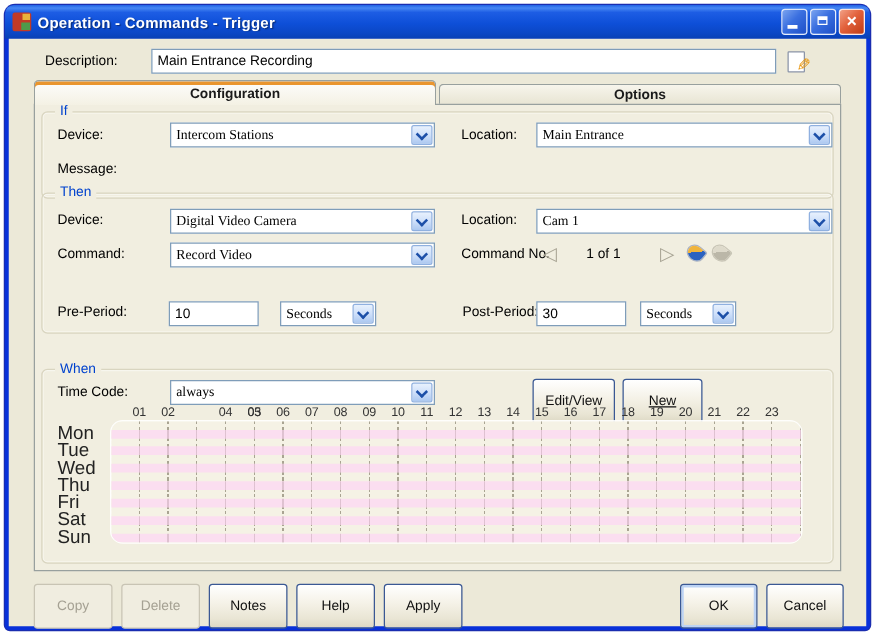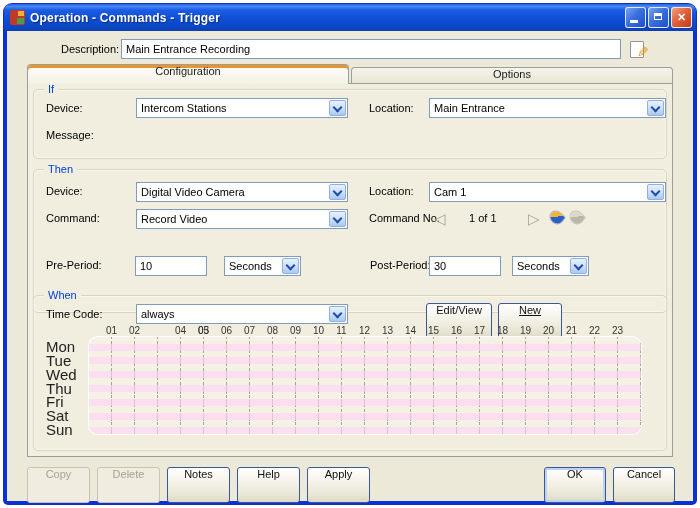--- a/index.html
+++ b/index.html
@@ -45,35 +45,35 @@
     background:var(--client-bg,#ECE9D8);
   }
   .lbl{position:absolute;font-size:11px;color:#000;white-space:nowrap;}
   .tinput{
     position:absolute;height:20px;border:1px solid var(--input-border,#7F9DB9);
     box-sizing:border-box;font-size:11px;padding:0 4px;font-family:inherit;background:#fff;color:#000;outline:none;
   }
   
   .combo{
     position:absolute;height:20px;background:#fff;border:1px solid var(--input-border,#7F9DB9);
-    box-sizing:border-box;display:flex;align-items:center;cursor:default;
+    box-sizing:border-box;display:flex;align-items:center;cursor:default;font-family:Liberation Serif, serif;
   }
   .combo .txt{flex:1;font-size:11px;padding-left:4px;white-space:nowrap;overflow:hidden;color:#000;}
   .combo .cbtn{
     width:17px;height:16px;margin:1px;border-radius:2px;flex:0 0 auto;
     background:linear-gradient(180deg,#E8F1FD 0%,#CFE0FA 50%,#ACC8F0 100%);
     border:1px solid #8FB0E0;box-sizing:border-box;
     display:flex;align-items:center;justify-content:center;
   }
   .chev{width:5px;height:5px;border-right:2px solid #1C4FA8;border-bottom:2px solid #1C4FA8;transform:translateY(-1px) rotate(45deg);}
   
   .tab{
     position:absolute;box-sizing:border-box;border:1px solid #98A09E;border-bottom:none;
-    border-radius:4px 4px 0 0;display:flex;justify-content:center;
-    font-size:11px;color:#1a1a1a;cursor:default;
+    border-radius:4px 4px 0 0;display:flex;align-items:center;justify-content:center;
+    font-size:11px;color:#1a1a1a;cursor:default;font-weight:bold;
   }
   .tab.active{
     left:20px;top:33px;width:322px;height:20px;z-index:3;
     background:linear-gradient(180deg,#FDFDFC 0%,#F4F1E4 100%);
     box-shadow:inset 0 3px 0 var(--tab-accent-orange,#E9952E);
   }
   .tab.inactive{
     left:344px;top:36px;width:322px;height:17px;z-index:1;
     background:linear-gradient(180deg,#F7F5EC 0%,#E7E4D2 100%);
   }
@@ -86,21 +86,21 @@
   .glabel{position:absolute;top:-7px;left:10px;background:#F1EEE0;padding:0 4px;font-size:11px;color:var(--group-label-blue,#0042CE);}
   
   .navtri{position:absolute;font-size:15px;color:#A8A494;line-height:20px;cursor:default;}
   .cmdicon{position:absolute;width:13px;height:11px;border-radius:55% 10% 55% 55%;transform:rotate(40deg);}
   .cmdicon.on{background:linear-gradient(135deg,#F0B43C 0 45%,#2B62C0 45%);box-shadow:0 0 0 1px rgba(40,70,140,.35);}
   .cmdicon.off{background:linear-gradient(135deg,#DEDACB 0 45%,#BBB7A8 45%);box-shadow:0 0 0 1px rgba(150,146,130,.45);}
   
   .btn-xp{
     position:absolute;height:36px;border:1px solid #3A5894;border-radius:3px;box-sizing:border-box;
     background:linear-gradient(180deg,#FFFFFF 0%,#F4F1E6 45%,#E9E5D4 80%,#DDD8C4 100%);
-    font-size:11px;color:#111;display:flex;align-items:flex-start;justify-content:center;cursor:default;
+    font-size:11px;color:#111;display:flex;align-items:center;justify-content:center;cursor:default;
   }
   .btn-xp.disabled{border-color:#C8C4B4;color:#A5A193;background:#F0EDE0;}
   .btn-xp.focused{box-shadow:inset 0 0 0 2px #BCD3F4;}
   
   .hours{position:absolute;left:55px;top:29px;width:552px;height:13px;}
   .hours span{position:absolute;top:0;width:18px;text-align:center;font-size:10px;color:#333;}
   .days{position:absolute;left:12px;top:41px;width:40px;height:97px;}
   .days span{position:absolute;left:0;font-size:15px;color:#222;}
   .grid{
     position:absolute;left:55px;top:41px;width:552px;height:97px;border-radius:9px;overflow:hidden;
@@ -128,21 +128,21 @@
     <span class="title">Operation - Commands - Trigger</span>
     <span class="winbtns">
       <span class="wbtn min"></span>
       <span class="wbtn max"></span>
       <span class="wbtn close">✕</span>
     </span>
   </div>
 
   <div class="client">
 
-    <span class="lbl" style="left:54px;top:12px;">Description:</span>
+    <span class="lbl" style="left:29px;top:12px;">Description:</span>
     <input class="tinput" style="left: 114px; top: 8px; width: 500px;" value="Main Entrance Recording">
     <span class="edit-icon">
         <span class="pencil">✎</span>
       </span>
 
     <div class="tab active">
         <span>Configuration</span>
       </div>
     <div class="tab inactive">
         <span>Options</span>
@@ -162,21 +162,21 @@
         <span class="lbl" style="left:335px;top:12px;">Location:</span>
         <div class="combo" style="left:395px;top:8px;width:237px;">
           <span class="txt">Main Entrance</span>
           <span class="cbtn">
               <span class="chev"></span>
             </span>
         </div>
         <span class="lbl" style="left:12px;top:39px;">Message:</span>
       </div>
 
-      <div class="group" style="left:5px;top:85px;width:634px;height:144px;">
+      <div class="group" style="left:5px;top:70px;width:634px;height:113px;">
         <span class="glabel">Then</span>
         <span class="lbl" style="left:12px;top:15px;">Device:</span>
         <div class="combo" style="left:102px;top:12px;width:212px;">
           <span class="txt">Digital Video Camera</span>
           <span class="cbtn">
               <span class="chev"></span>
             </span>
         </div>
         <span class="lbl" style="left:335px;top:15px;">Location:</span>
         <div class="combo" style="left:395px;top:12px;width:237px;justify-content:center;">

